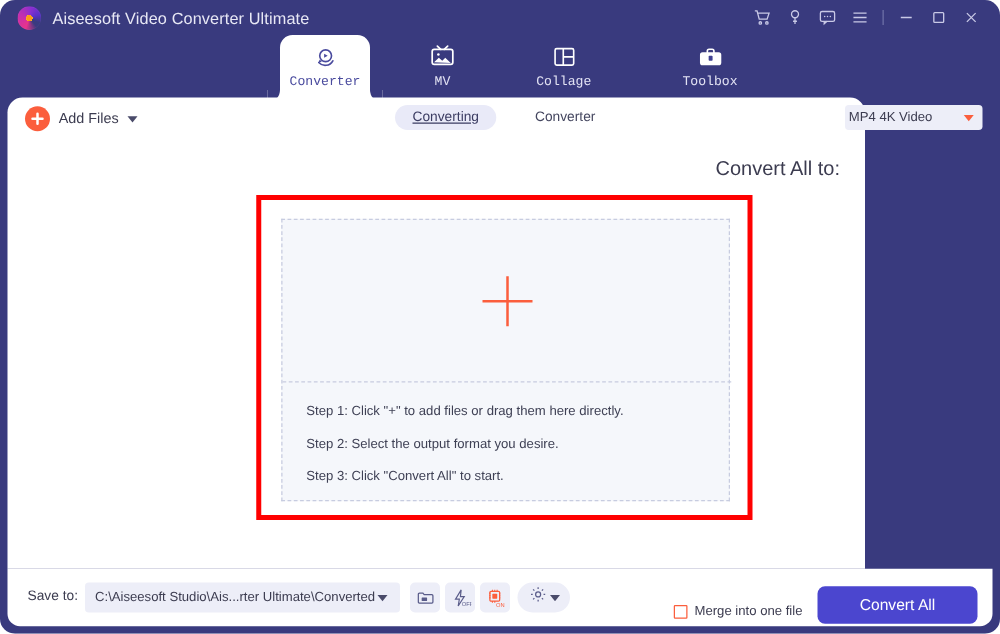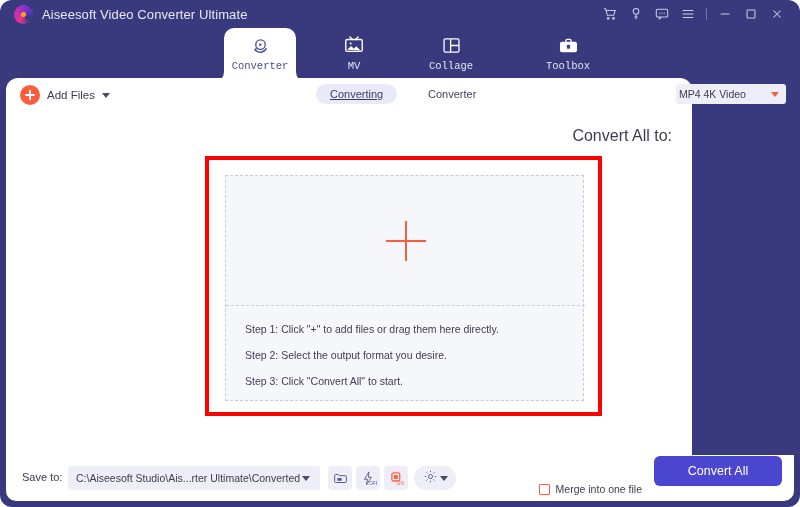--- a/index.html
+++ b/index.html
@@ -273,21 +273,21 @@
   }
   #merge-box {
     width: 11px; height: 11px;
     border: 1.5px solid #FB5E3D;
     border-radius: 1px;
     background: #fff;
   }
   #merge-label { font-size: 10.5px; color: #3C3C50; }
 
   #convert-all-btn {
-    position: absolute; right: 12px; top: 1px;
+    position: absolute; right: 12px; top: 14px;
     width: 128px; height: 30px;
     background: #4B46CF;
     border-radius: 6px;
     color: #fff;
     font-size: 12.5px;
     display: flex; align-items: center; justify-content: center;
   }
 </style>
 </head>
 <body>

